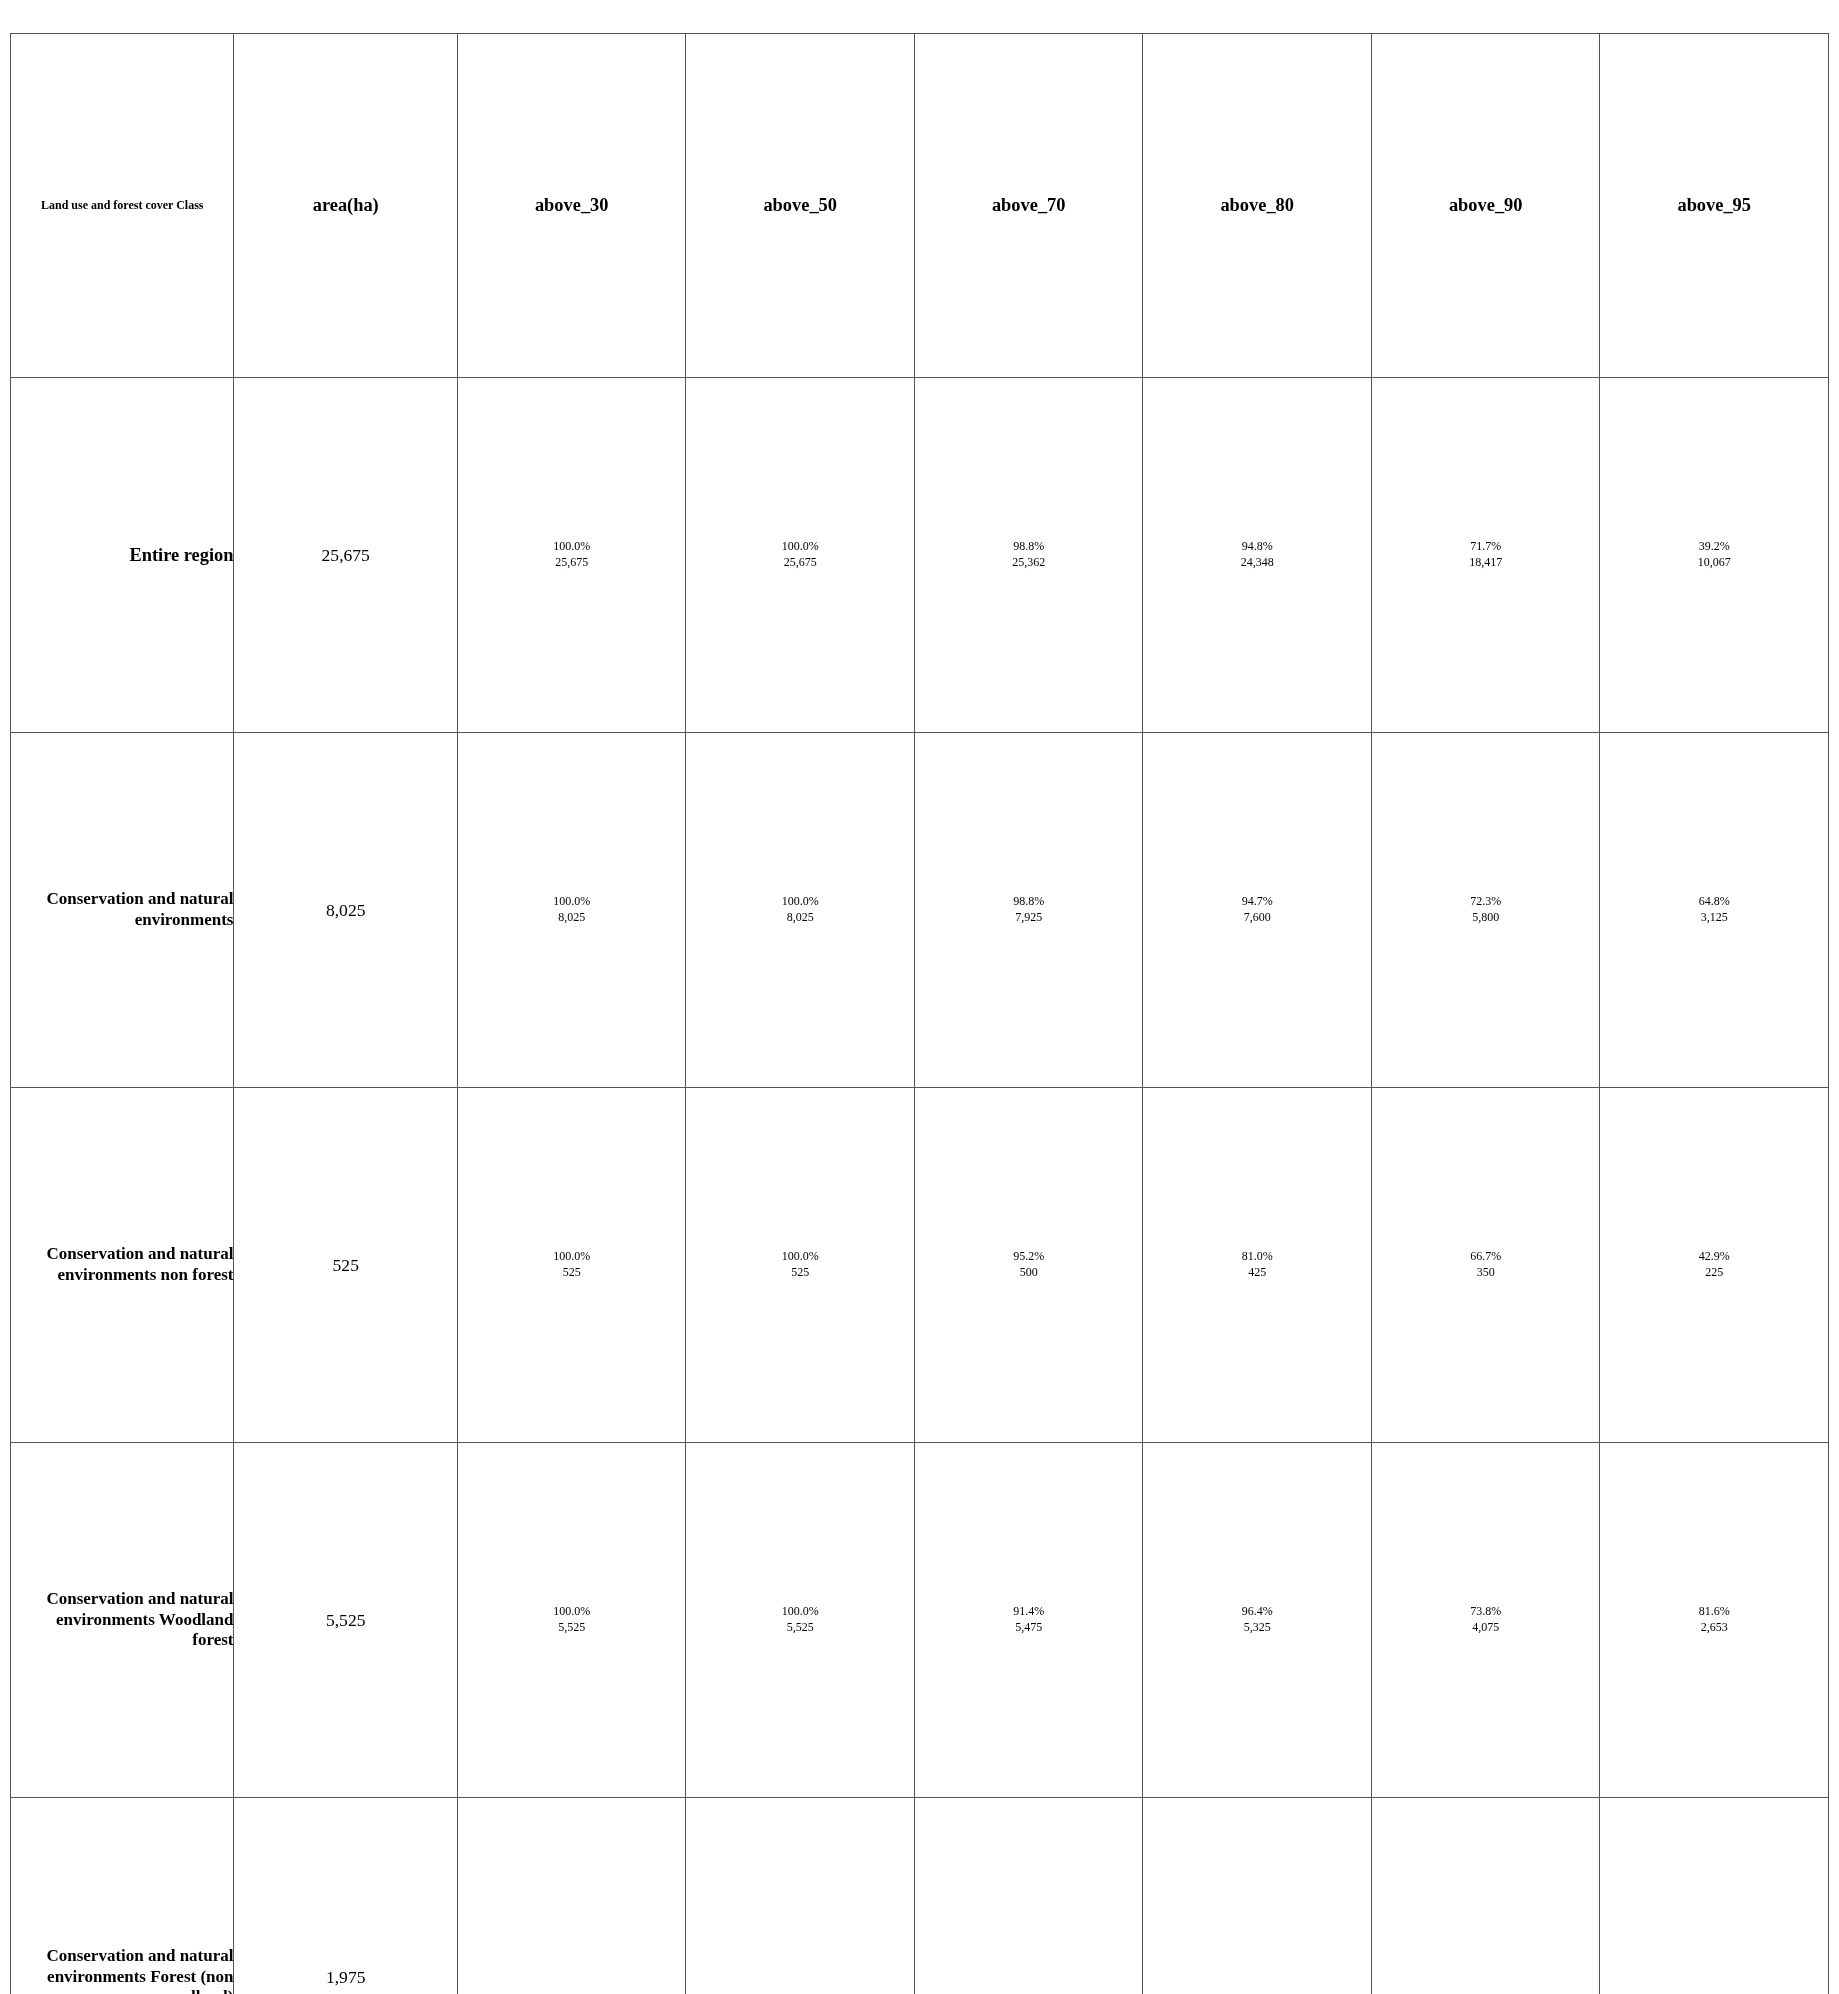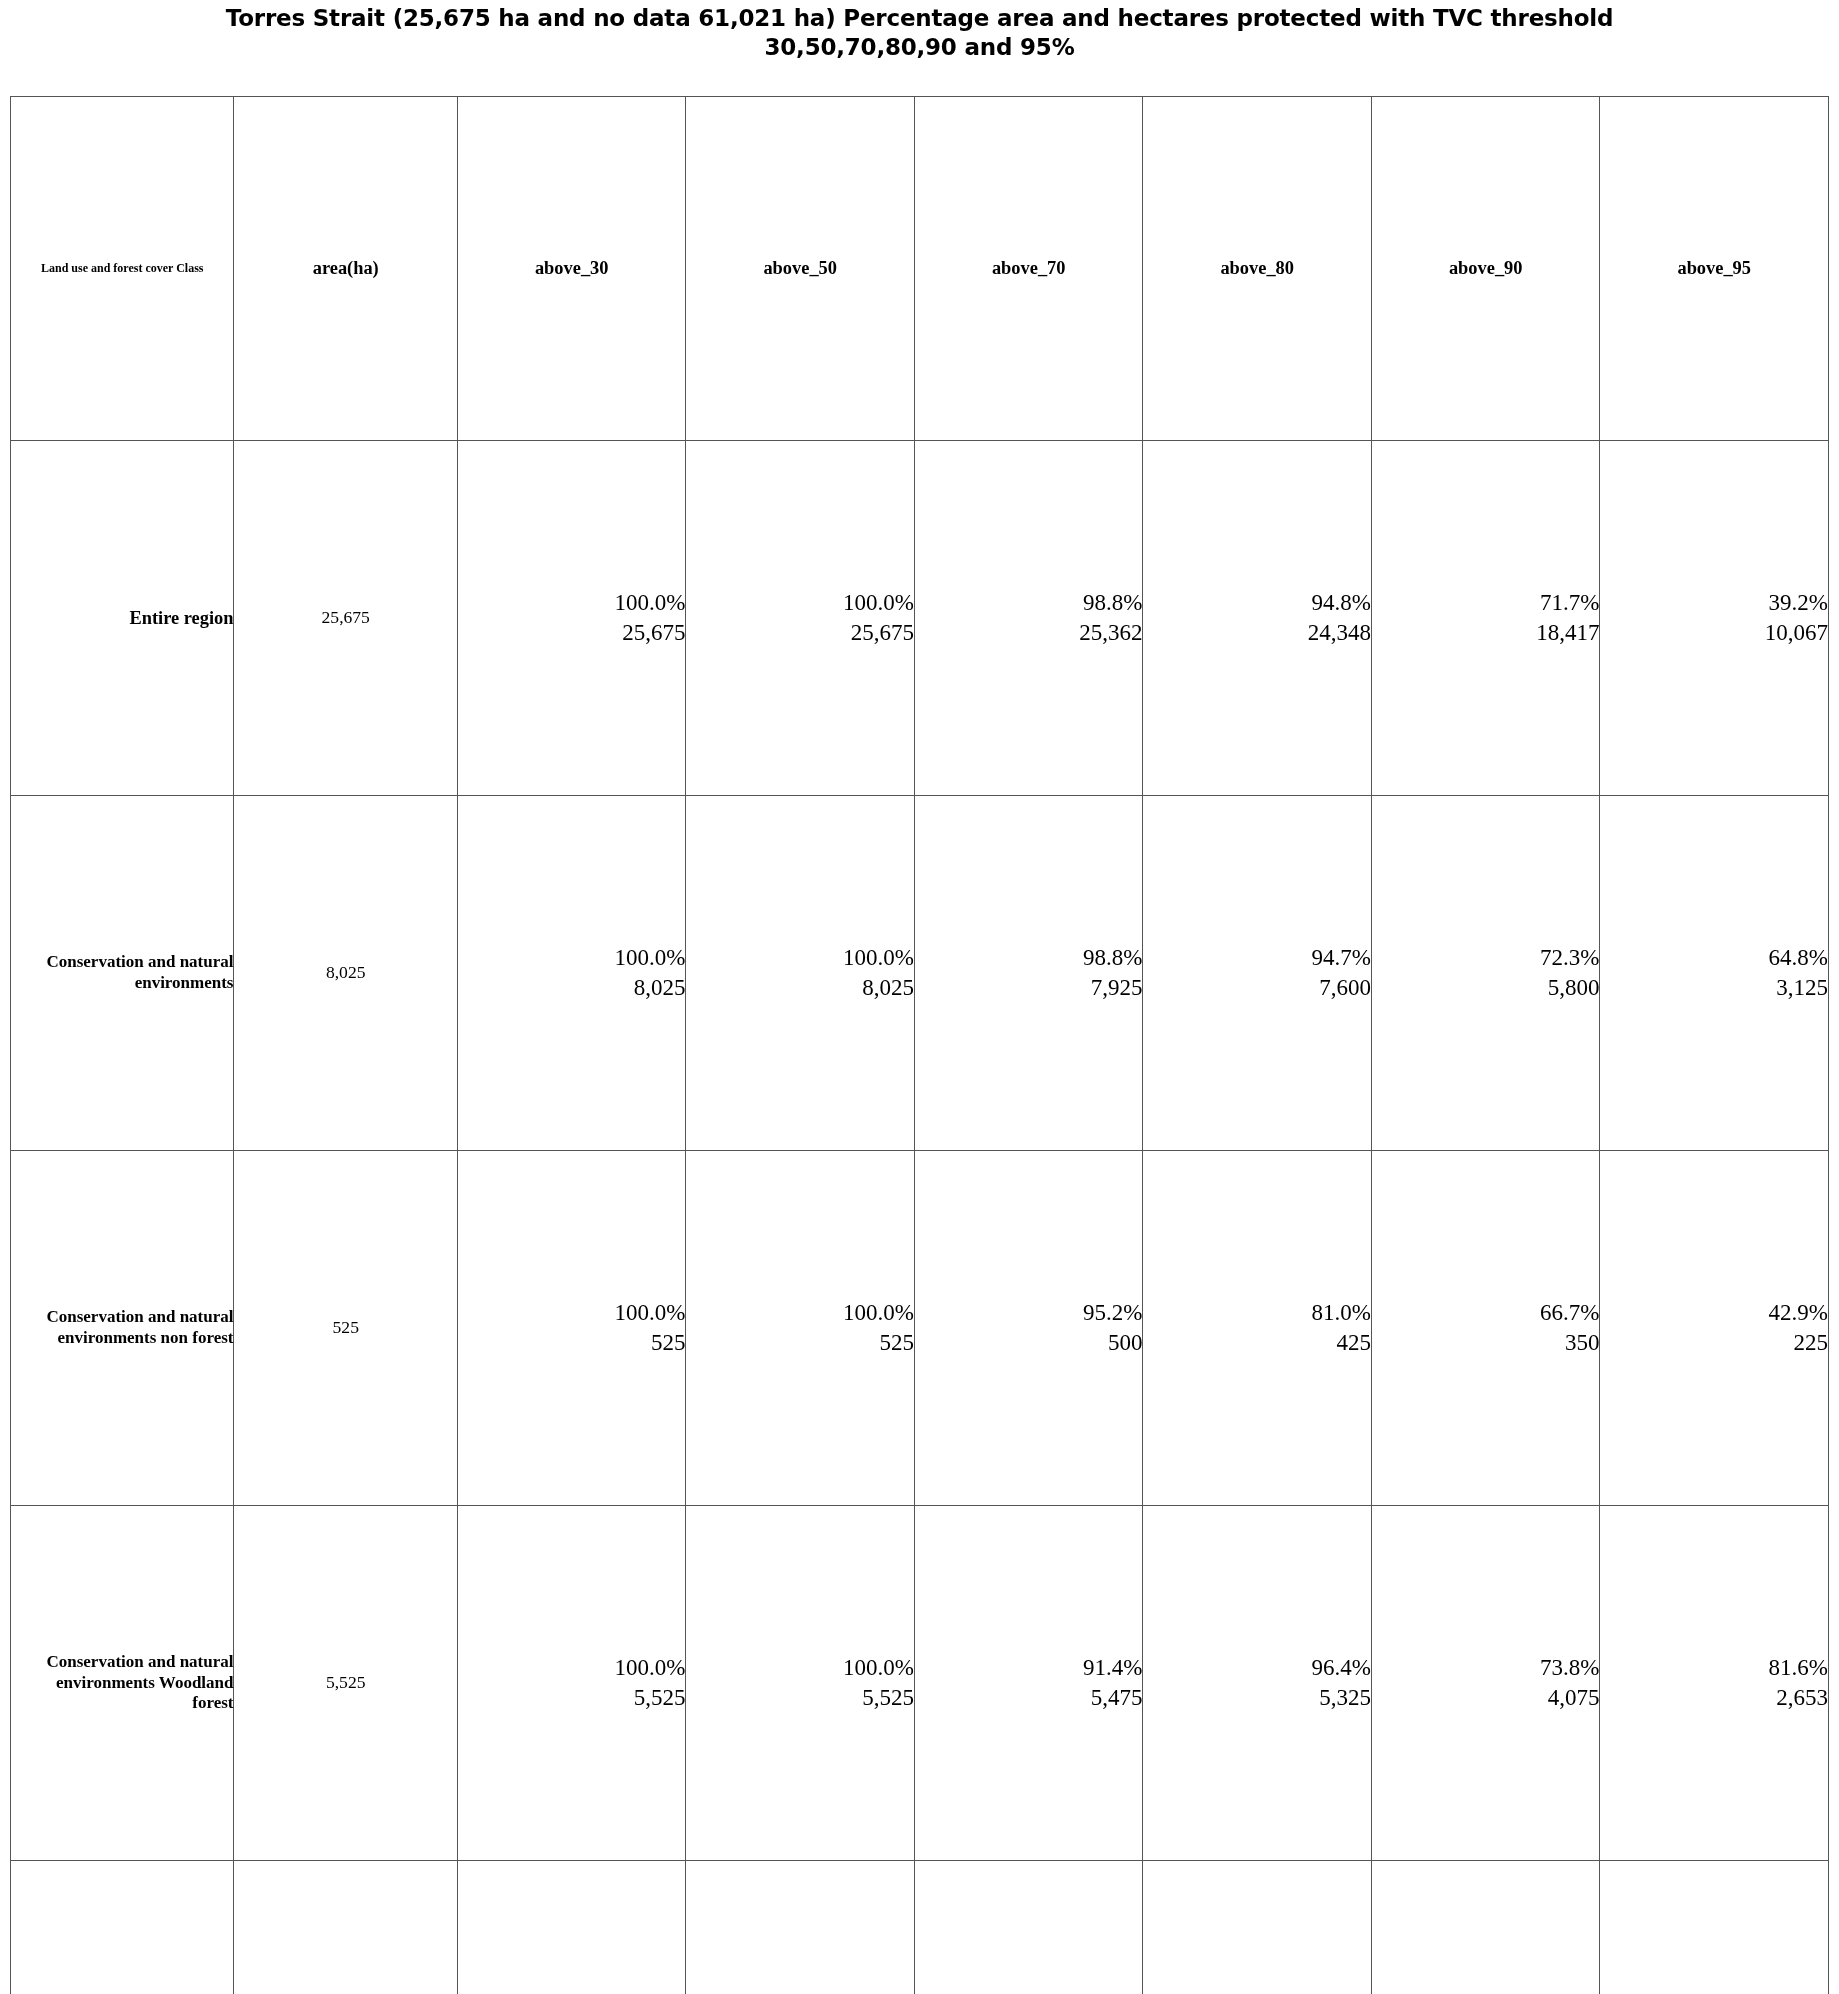--- a/index.html
+++ b/index.html
@@ -67,37 +67,36 @@
   td.rowlabel.big {
     font-size: 18.4px;
   }
   td.areacell {
     font-family: "Liberation Serif", serif;
     font-size: 17.6px;
     text-align: center;
   }
   td.valcell {
     font-family: "Liberation Serif", serif;
-    font-size: 23px;
-    text-align: right;
+    font-size: 12px;
+    text-align: center;
     line-height: 1.32;
   }
   tr.datarow { height: 355px; }
   tr.datarow.tall { height: 359px; }
 
   .col-class { width: 223px; }
   .col-area  { width: 223px; }
   .col-val   { width: 228px; }
 </style>
 </head>
 <body>
 
 <div class="page">
 
-  <div class="title">Torres Strait (25,675 ha and no data 61,021 ha) Percentage area and hectares protected with TVC threshold 30,50,70,80,90 and 95%</div>
 
   <div class="table-wrap">
     <table class="data">
       <colgroup>
         <col class="col-class">
           <col class="col-area">
         <col class="col-val">
           <col class="col-val">
           <col class="col-val">
         <col class="col-val">

